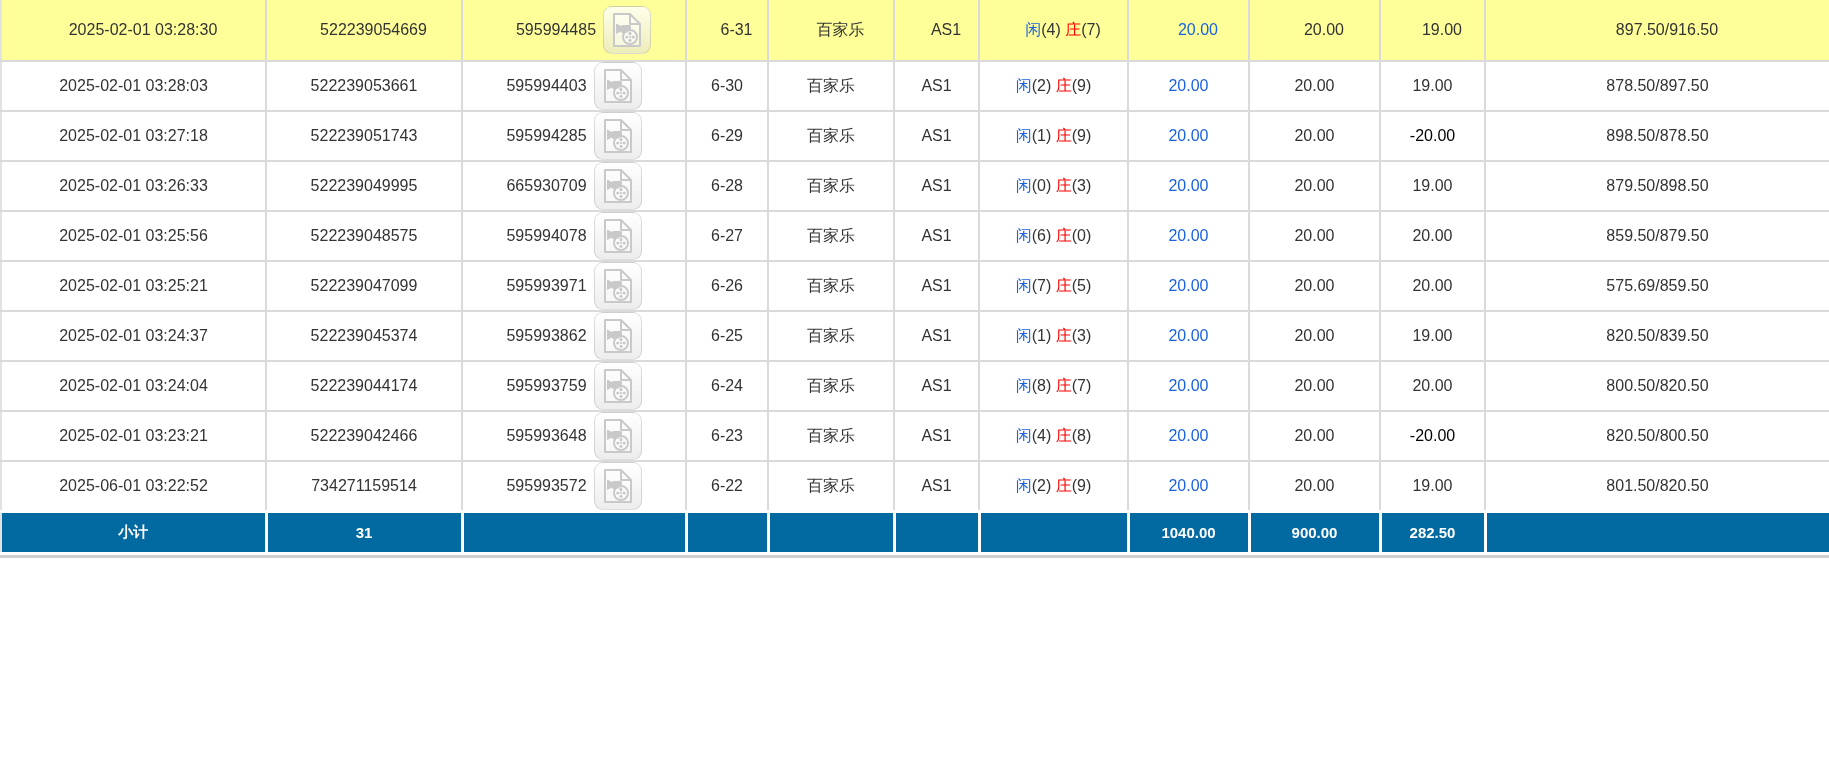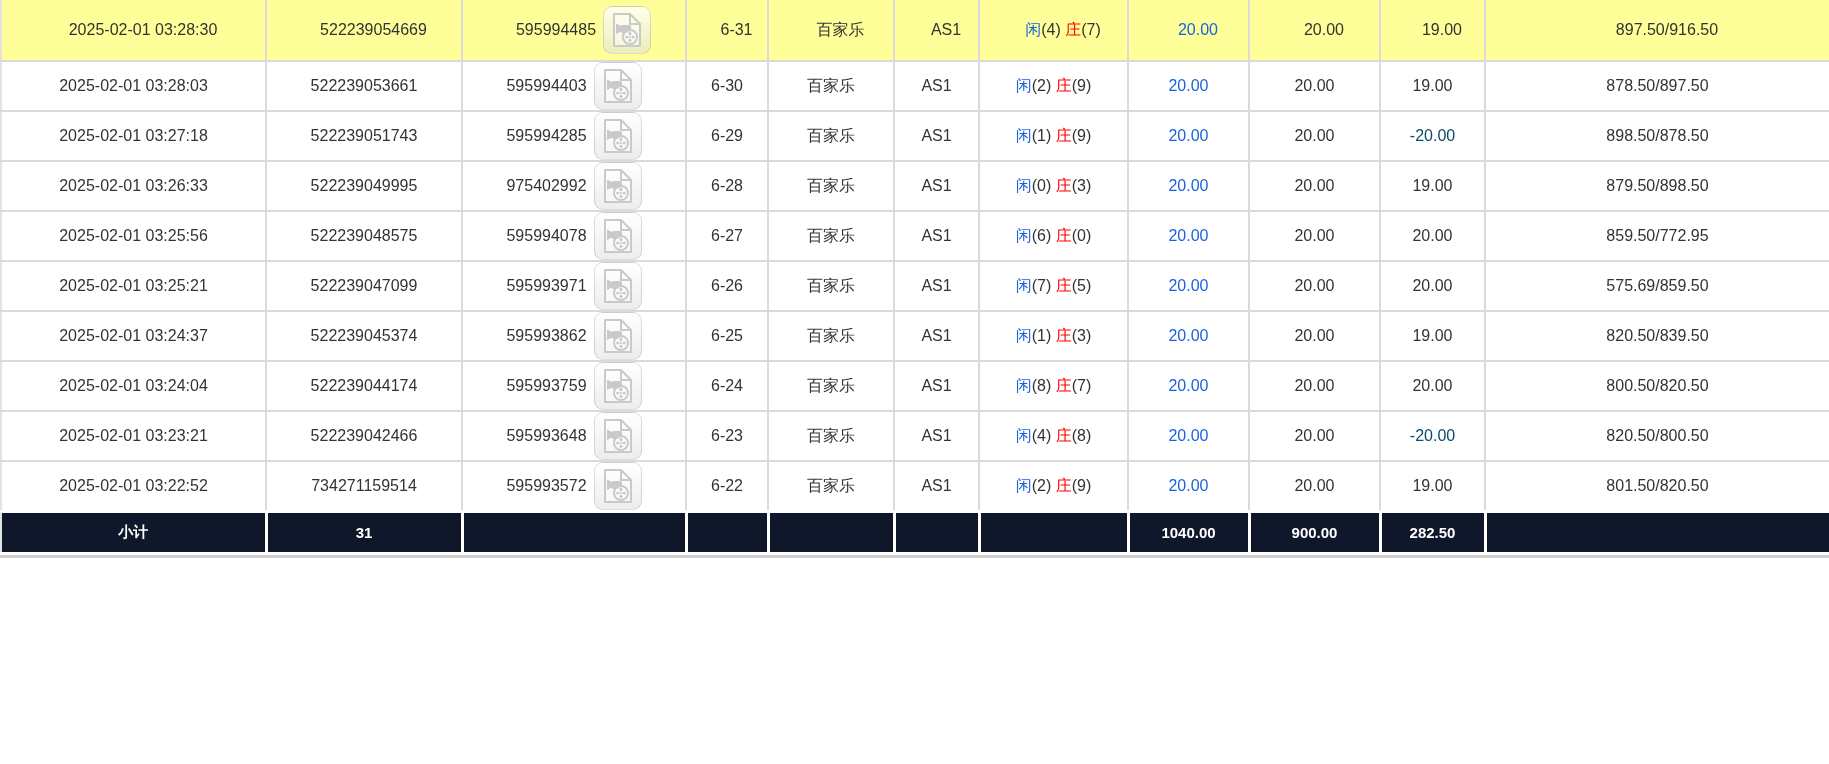--- a/index.html
+++ b/index.html
@@ -21,24 +21,24 @@
   .video-btn {
     width:48px; height:48px; border-radius:9px;
     border:1px solid rgba(0,0,0,0.13);
     background:linear-gradient(180deg, rgba(255,255,255,0.8), rgba(219,219,219,0.5));
     padding:0; margin:0; cursor:pointer;
     display:inline-flex; align-items:center; justify-content:center;
   }
   .bet-link { color:#1a62dd; text-decoration:none; cursor:pointer; }
   .player-label { color:#1a62dd; }
   .banker-label { color:#f00; }
-  .win-loss.negative { color:#0c4a6e; }
+  .win-loss.negative { color:#000000; }
   tr.summary-row { height:42px; }
   tr.summary-row td {
-    background:#0f172a; border:3px solid #ffffff;
+    background:#0369a1; border:3px solid #ffffff;
     color:#fff; font-weight:bold; font-size:15px;
   }
   .bottom-edge { width:1829px; height:3px; background:#cfcfcf; }
 </style>
 </head>
 <body>
 
 <div class="screen">
   <table class="bet-table">
     <colgroup>
@@ -146,21 +146,21 @@
     <td><a class="bet-link">20.00</a></td>
     <td>20.00</td>
     <td class="win-loss negative">-20.00</td>
     <td>898.50/878.50</td>
   </tr>
         <tr class="data-row">
     <td>2025-02-01 03:26:33</td>
     <td>522239049995</td>
     <td>
       <span class="round-wrap">
-        <span>975402992</span>
+        <span>665930709</span>
         <button class="video-btn">
           <svg width="30" height="34" viewBox="0 0 30 34">
             <path d="M2 1 h16 l10 10 v22 h-26 z" fill="rgba(255,255,255,0.45)" stroke="#c9c9c9" stroke-width="2" stroke-linejoin="round"></path>
             <path d="M18 1 v10 h10" fill="none" stroke="#c9c9c9" stroke-width="2" stroke-linejoin="round"></path>
             <path d="M9 13 L4 10.5 V21 L9 18.5 Z" fill="#c9c9c9"></path>
             <rect x="9" y="12" width="10" height="8" rx="1.5" fill="#c9c9c9"></rect>
             <circle cx="18" cy="24" r="7" fill="rgba(255,255,255,0.6)" stroke="#c9c9c9" stroke-width="2"></circle>
             <circle cx="18" cy="20.7" r="1.6" fill="#c9c9c9"></circle>
             <circle cx="14.8" cy="24" r="1.6" fill="#c9c9c9"></circle>
             <circle cx="21.2" cy="24" r="1.6" fill="#c9c9c9"></circle>
@@ -201,21 +201,21 @@
         </button>
       </span>
     </td>
     <td>6-27</td>
     <td>百家乐</td>
     <td>AS1</td>
     <td><span class="player-label">闲</span><span>(6)</span> <span class="banker-label">庄</span><span>(0)</span></td>
     <td><a class="bet-link">20.00</a></td>
     <td>20.00</td>
     <td class="win-loss">20.00</td>
-    <td>859.50/772.95</td>
+    <td>859.50/879.50</td>
   </tr>
         <tr class="data-row">
     <td>2025-02-01 03:25:21</td>
     <td>522239047099</td>
     <td>
       <span class="round-wrap">
         <span>595993971</span>
         <button class="video-btn">
           <svg width="30" height="34" viewBox="0 0 30 34">
             <path d="M2 1 h16 l10 10 v22 h-26 z" fill="rgba(255,255,255,0.45)" stroke="#c9c9c9" stroke-width="2" stroke-linejoin="round"></path>
@@ -328,21 +328,21 @@
     <td>6-23</td>
     <td>百家乐</td>
     <td>AS1</td>
     <td><span class="player-label">闲</span><span>(4)</span> <span class="banker-label">庄</span><span>(8)</span></td>
     <td><a class="bet-link">20.00</a></td>
     <td>20.00</td>
     <td class="win-loss negative">-20.00</td>
     <td>820.50/800.50</td>
   </tr>
         <tr class="data-row">
-    <td>2025-02-01 03:22:52</td>
+    <td>2025-06-01 03:22:52</td>
     <td>734271159514</td>
     <td>
       <span class="round-wrap">
         <span>595993572</span>
         <button class="video-btn">
           <svg width="30" height="34" viewBox="0 0 30 34">
             <path d="M2 1 h16 l10 10 v22 h-26 z" fill="rgba(255,255,255,0.45)" stroke="#c9c9c9" stroke-width="2" stroke-linejoin="round"></path>
             <path d="M18 1 v10 h10" fill="none" stroke="#c9c9c9" stroke-width="2" stroke-linejoin="round"></path>
             <path d="M9 13 L4 10.5 V21 L9 18.5 Z" fill="#c9c9c9"></path>
             <rect x="9" y="12" width="10" height="8" rx="1.5" fill="#c9c9c9"></rect>

